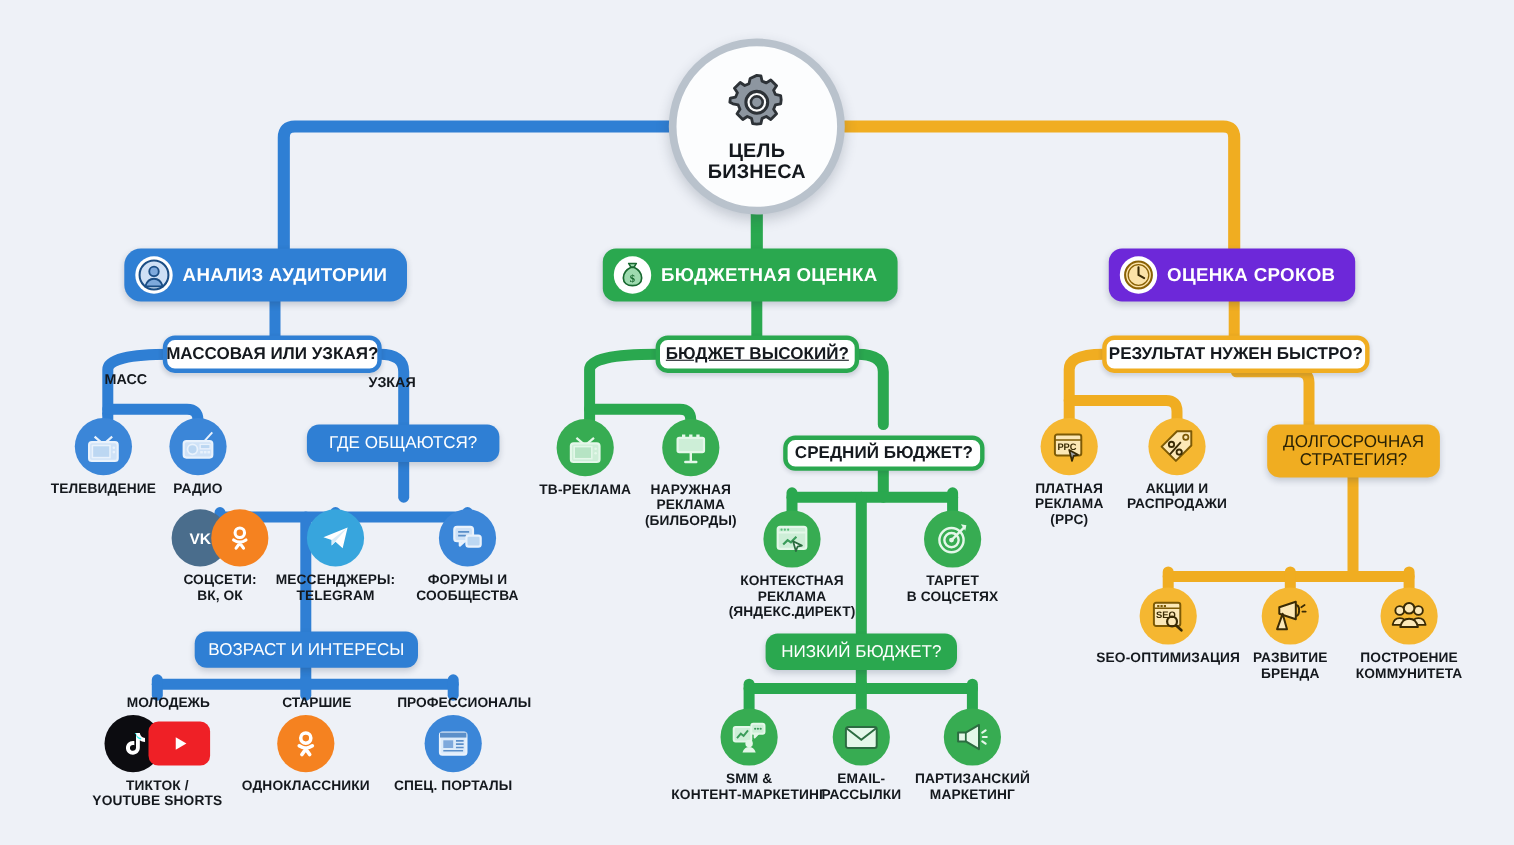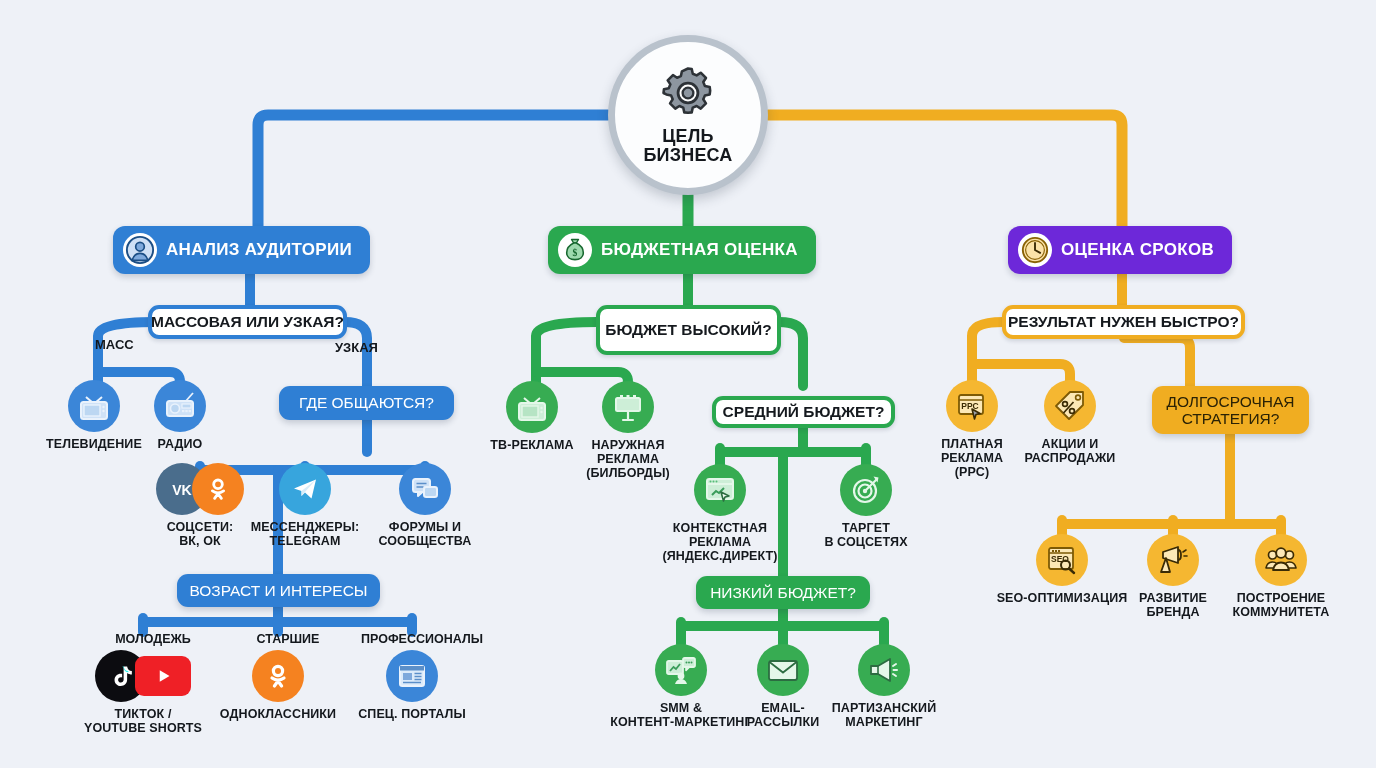--- a/index.html
+++ b/index.html
@@ -168,21 +168,21 @@
         <circle cx="24" cy="24" r="8.5" fill="#fdfdfd" stroke="#2d3237" stroke-width="2.4"></circle>
         <circle cx="24" cy="24" r="4.6" fill="#8d96a0" stroke="#2d3237" stroke-width="2"></circle>
       </svg>
     </span>
     <div class="ttl">
       <div>ЦЕЛЬ</div>
       <div>БИЗНЕСА</div>
     </div>
   </div>
 
-  <div class="hdr" style="left:113px;top:226px;background:#2f7fd4;">
+  <div class="hdr" style="left:113px;top:226px;background:#2f7fd4;border-radius:15px;">
     <span class="ic">
       <svg width="30" height="30" viewBox="0 0 32 32">
         <circle cx="16" cy="16" r="14" fill="#cfe0f5" stroke="#1b4e85" stroke-width="2"></circle>
         <circle cx="16" cy="12.5" r="4.6" fill="#7ea9dc" stroke="#1b4e85" stroke-width="1.8"></circle>
         <path d="M7.5 27c1.6-5 4.9-7.4 8.5-7.4s6.9 2.4 8.5 7.4z" fill="#7ea9dc" stroke="#1b4e85" stroke-width="1.8"></path>
       </svg>
     </span>
     <span class="lbl">АНАЛИЗ АУДИТОРИИ</span>
   </div>
 
@@ -323,21 +323,21 @@
     <span class="ic">
       <svg width="28" height="28" viewBox="0 0 32 32">
         <path d="M12 4h8l-2.5 4h-3z" fill="#9ddaae" stroke="#17682f" stroke-width="1.6" stroke-linejoin="round"></path>
         <path d="M14.5 8c-5 2.5-8 6.5-8 11 0 5 4 8 9.5 8s9.5-3 9.5-8c0-4.5-3-8.5-8-11z" fill="#9ddaae" stroke="#17682f" stroke-width="1.8"></path>
         <text x="16" y="23" font-family="Liberation Serif, serif" font-size="11" font-weight="bold" fill="#17682f" text-anchor="middle">$</text>
       </svg>
     </span>
     <span class="lbl">БЮДЖЕТНАЯ ОЦЕНКА</span>
   </div>
 
-  <div class="qbox g" style="left:596px;top:305px;width:185px;height:50px;">
+  <div class="qbox g" style="left:596px;top:305px;width:185px;height:34px;text-decoration:underline;">
     <span>БЮДЖЕТ ВЫСОКИЙ?</span>
   </div>
 
   <div class="leaf" style="left:532px;top:381px;">
     <div class="circ g">
       <svg width="34" height="34" viewBox="0 0 34 34">
         <path d="M9 8 L16 14 M25 8 L18 14" stroke="#e4f7e9" stroke-width="2" fill="none"></path>
         <rect x="4" y="13" width="26" height="17" rx="2.5" fill="#cdeed7" stroke="#e4f7e9" stroke-width="2"></rect>
         <rect x="7" y="16" width="16" height="11" fill="#b6e4c4" stroke="#e4f7e9" stroke-width="1.4"></rect>
         <circle cx="26.5" cy="18" r="1.2" fill="#e4f7e9"></circle>

